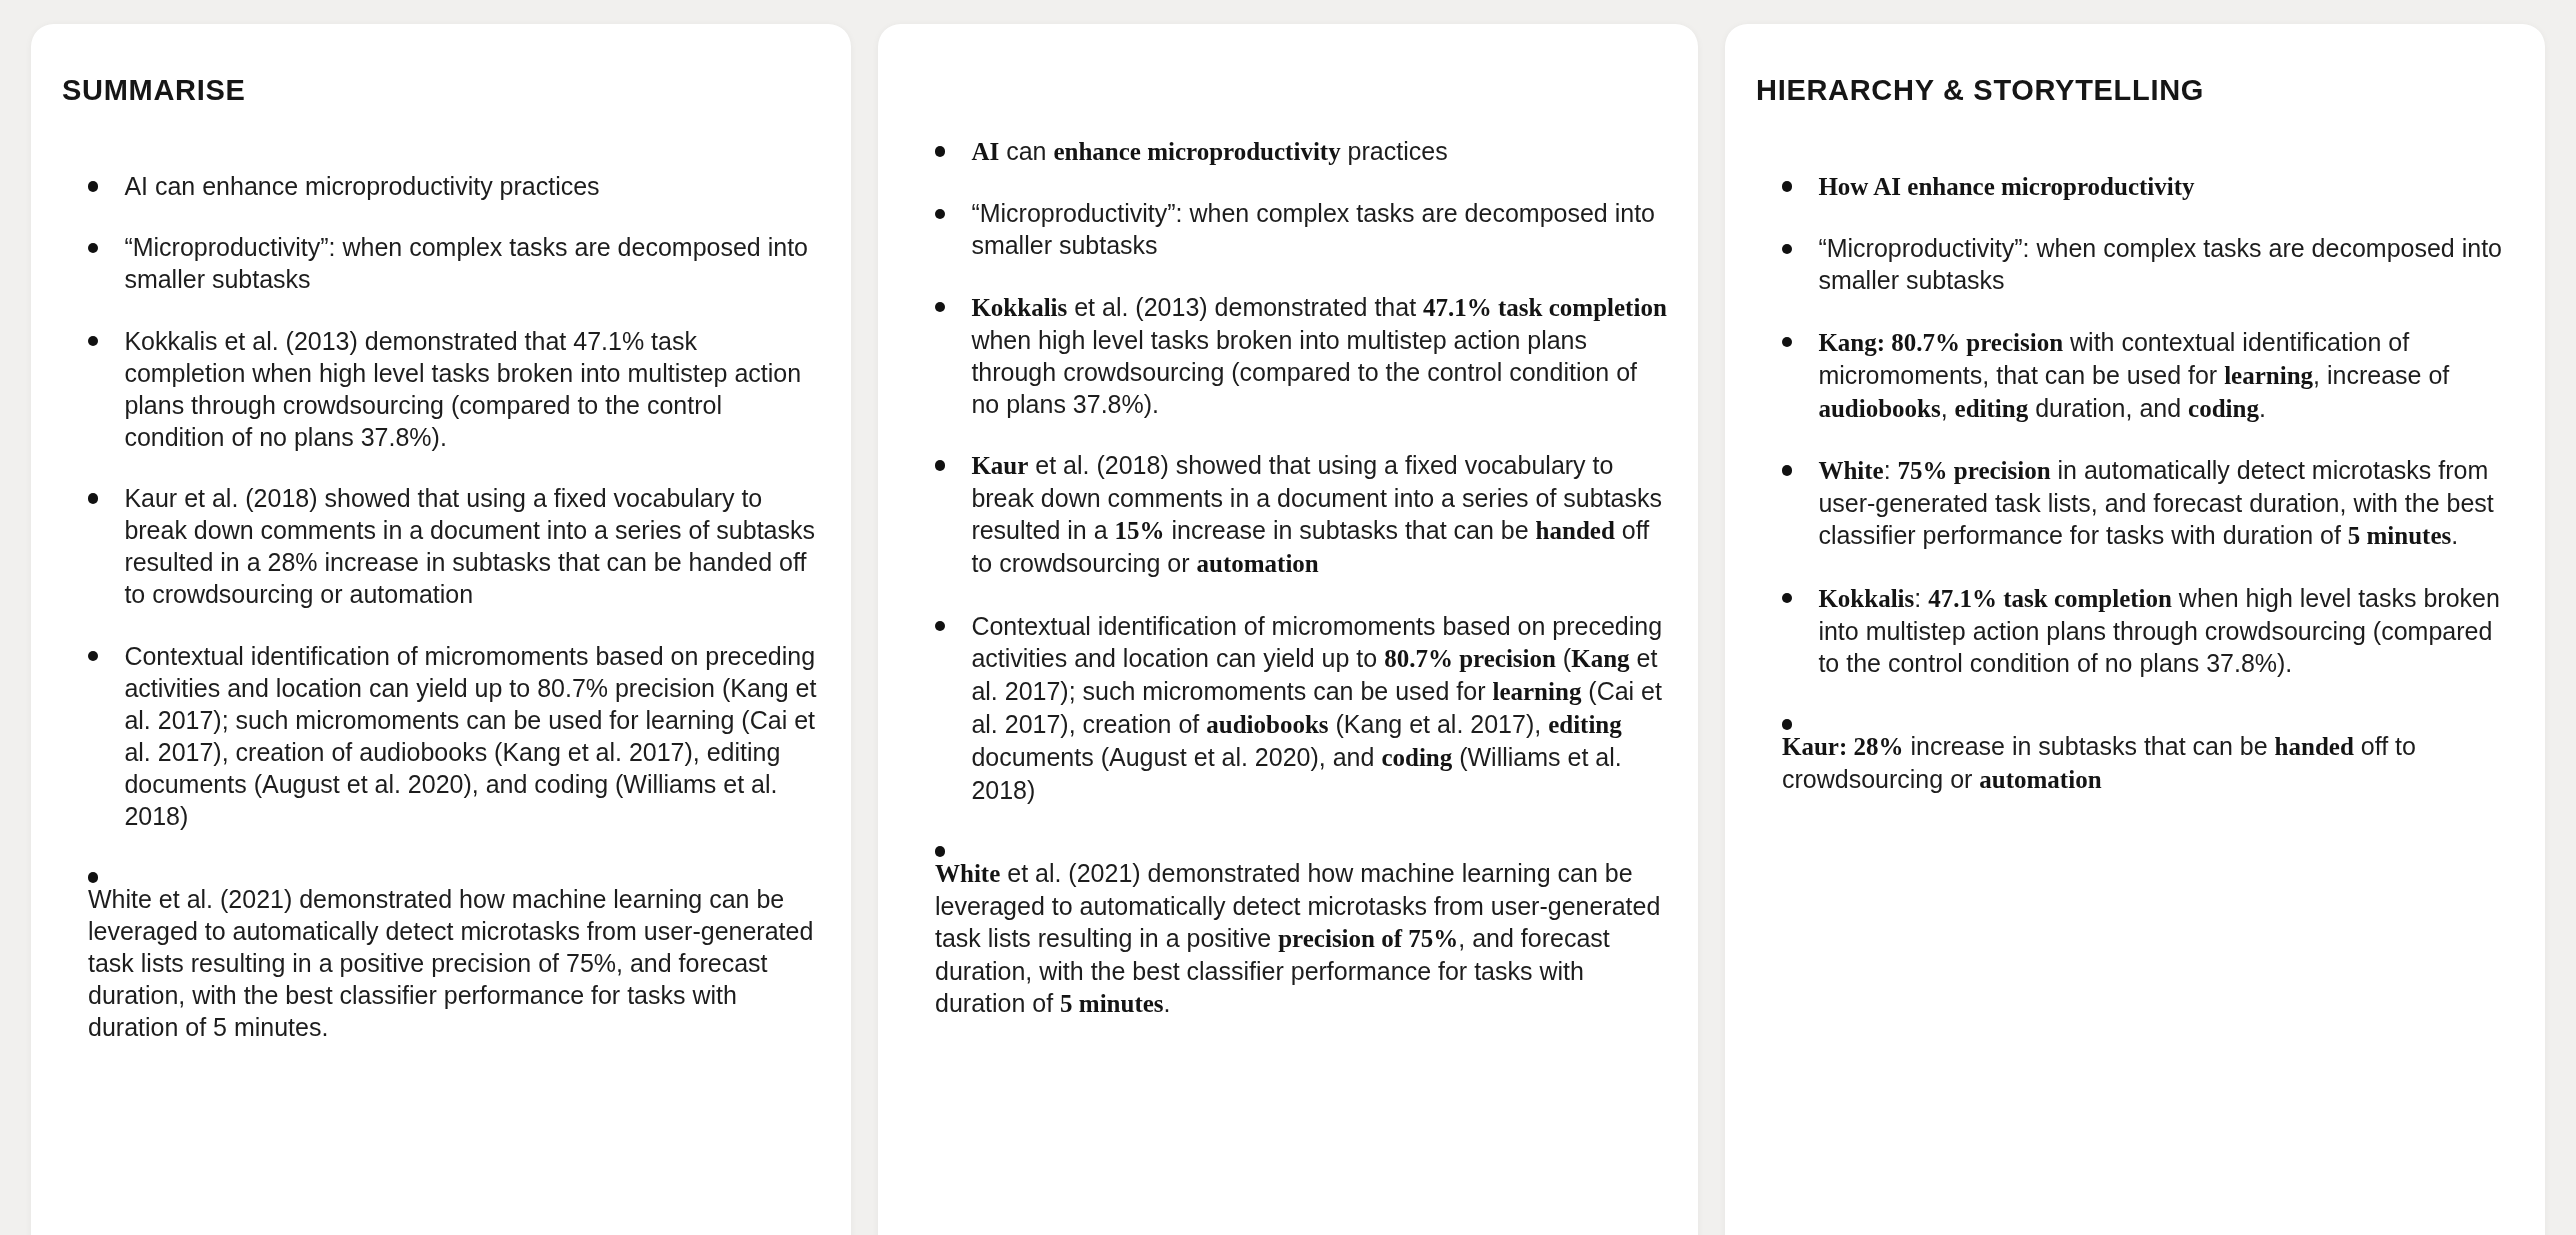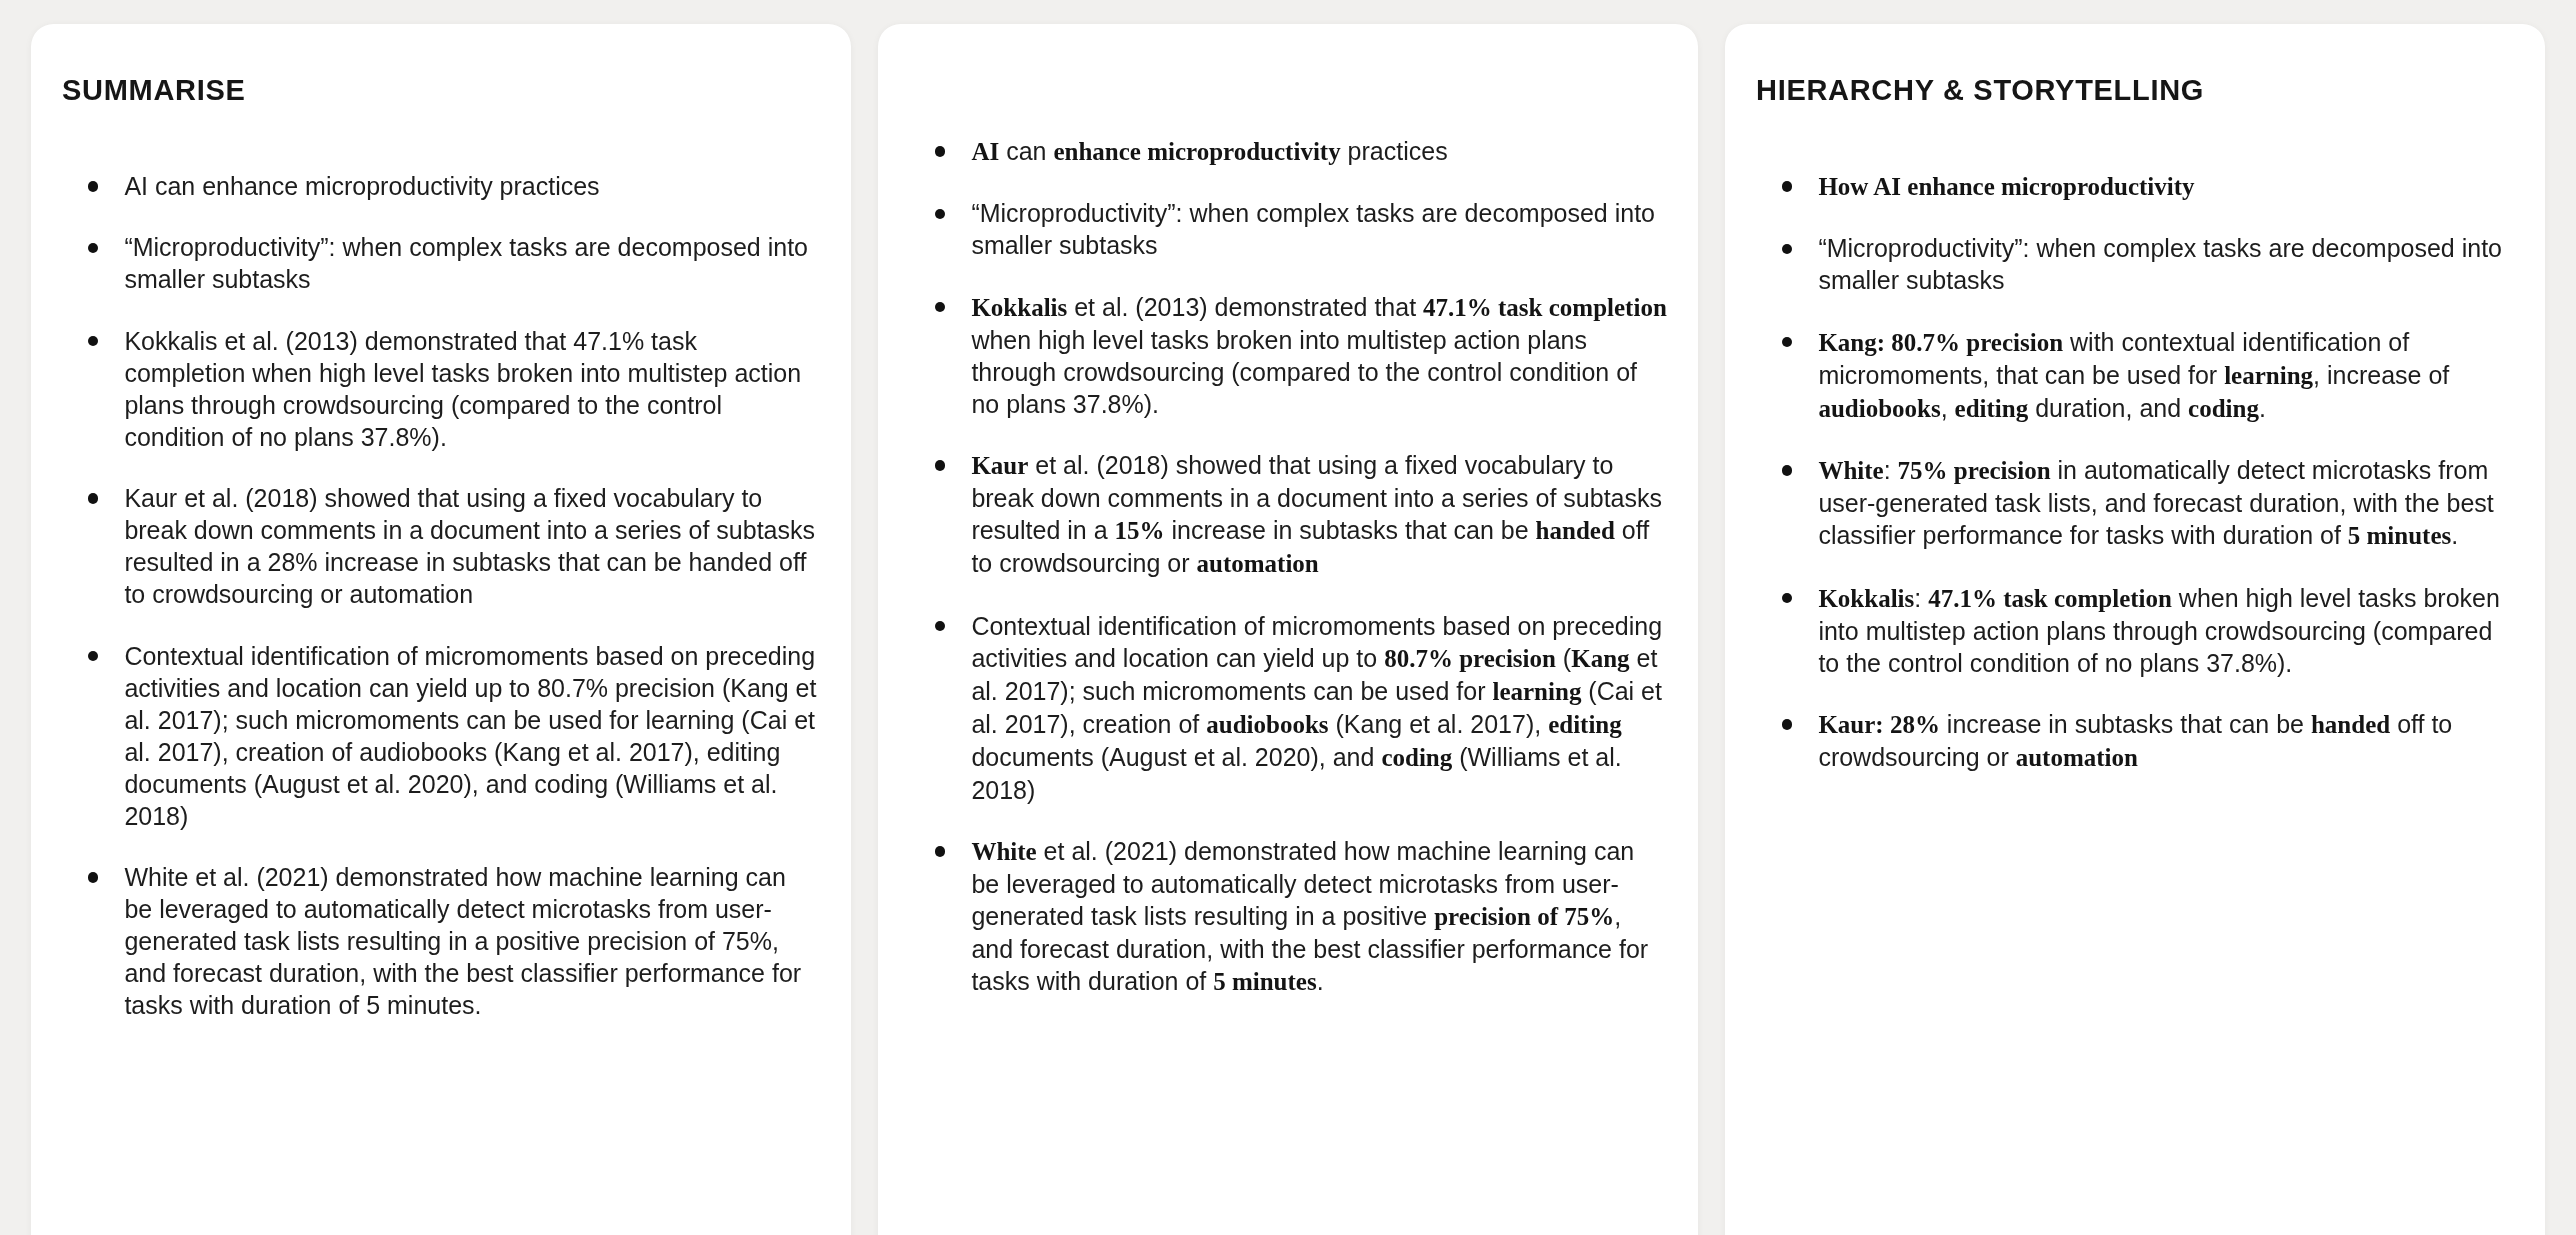--- a/index.html
+++ b/index.html
@@ -48,21 +48,21 @@
     padding: 0 0 0 26px;
   }
   li.bullet-item {
     display: flex;
     align-items: flex-start;
     margin-bottom: 29.4px;
     font-size: 25px;
     line-height: 32px;
     color: var(--text);
   }
-  li.bullet-item:last-child { margin-bottom: 0; }
+  li.bullet-item:last-child { margin-bottom: 0; flex-direction: column; }
   .dot {
     flex: 0 0 auto;
     width: 10.4px;
     height: 10.4px;
     border-radius: 50%;
     background: #111111;
     margin: 11.3px 26px 0 0;
   }
   .bullet-text { display: block; }
   .bullet-text .b { font-weight: 700; color: #141414; font-family: Liberation Serif, serif; }

